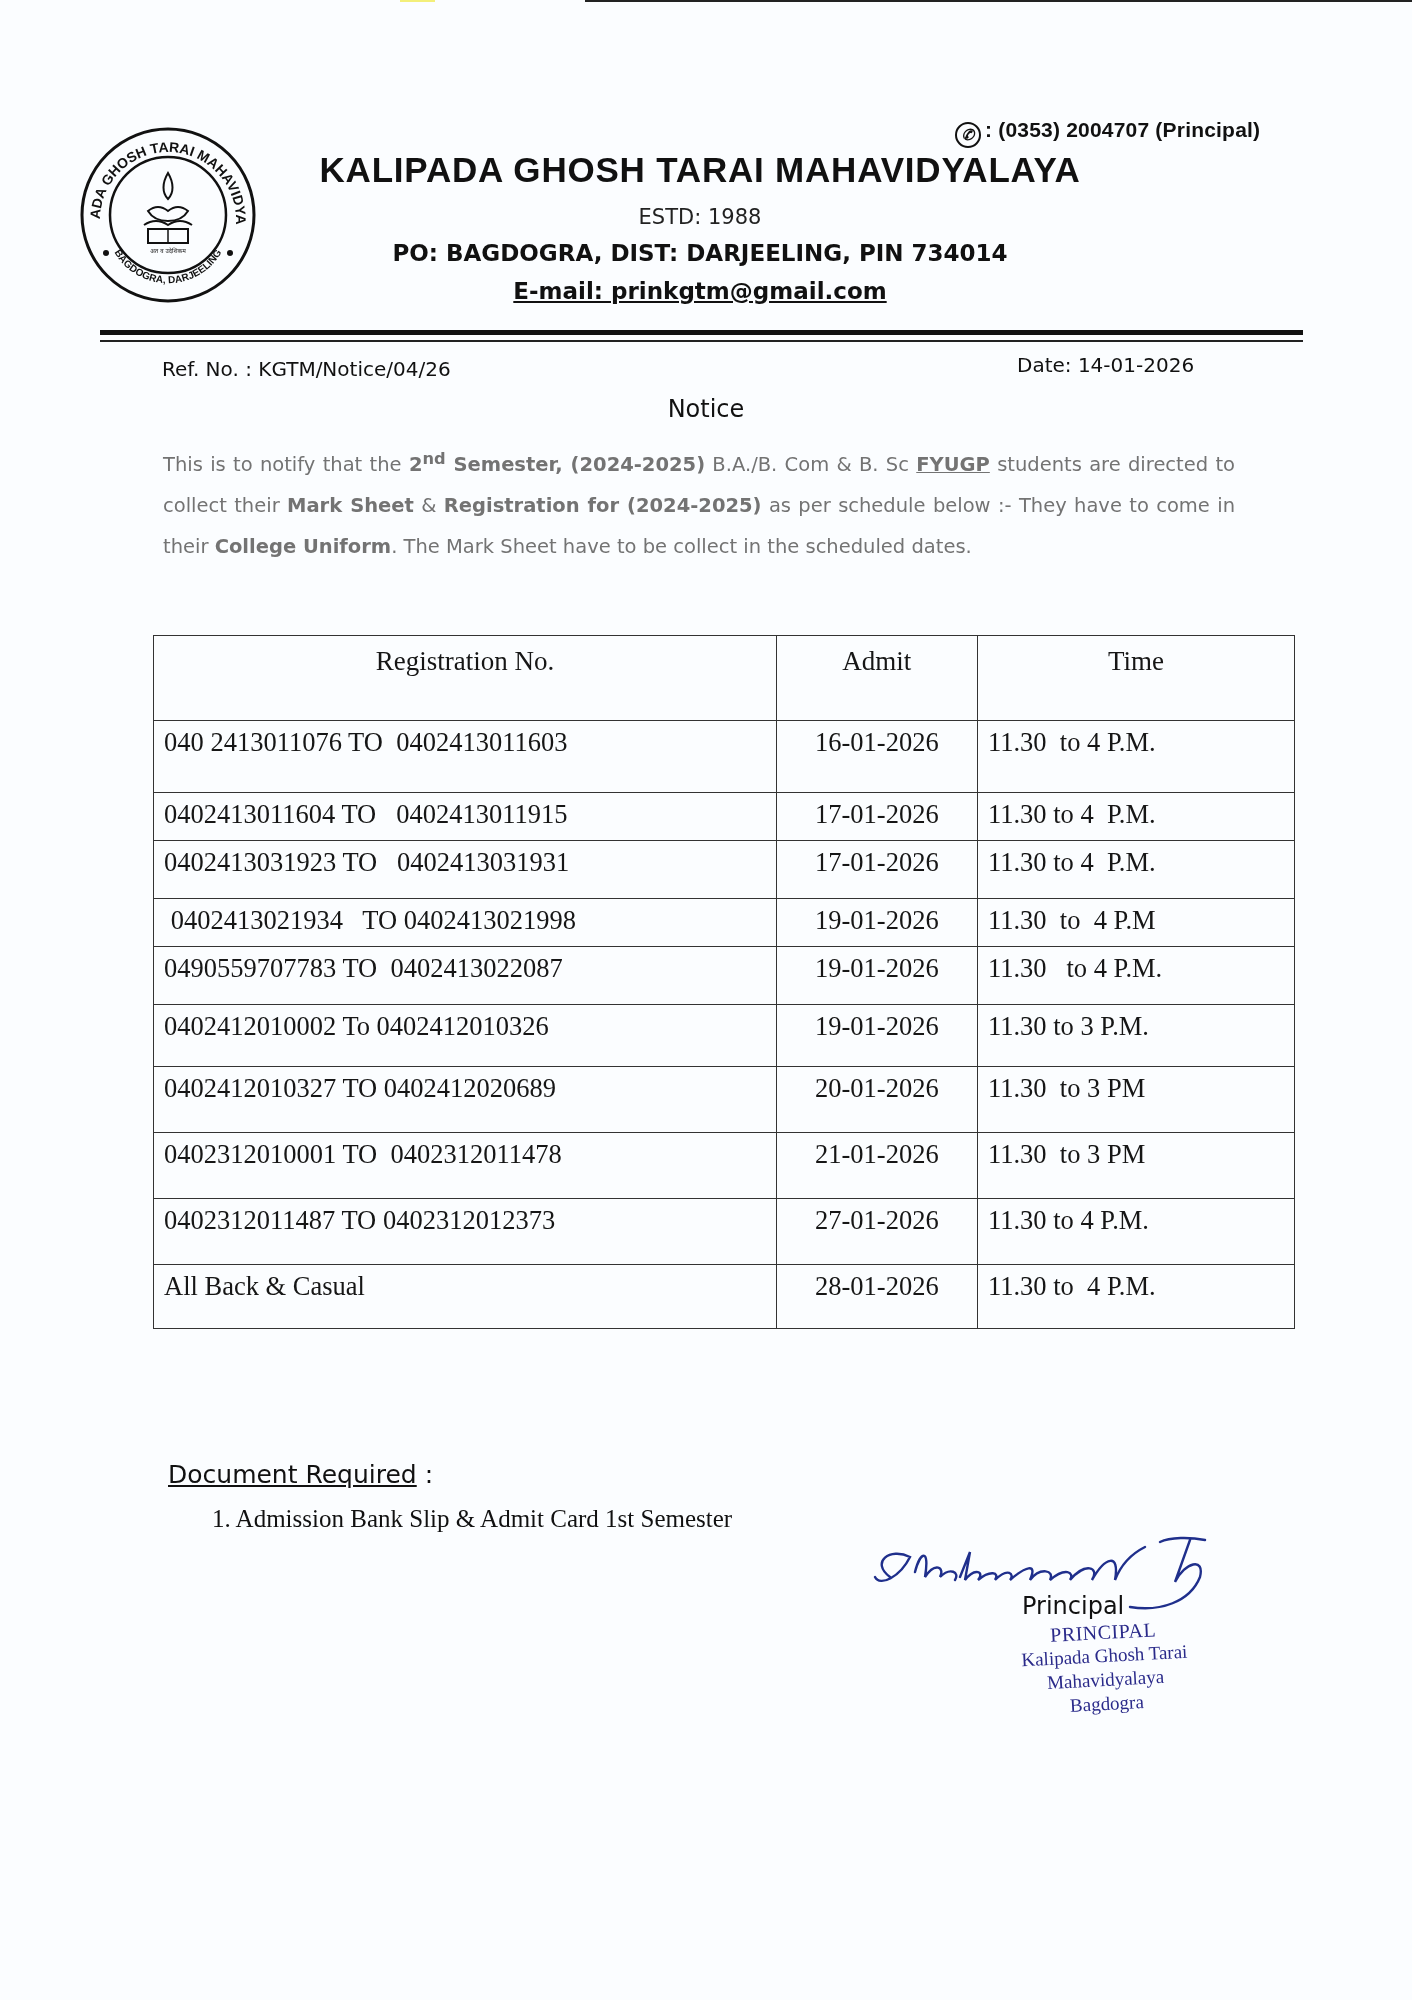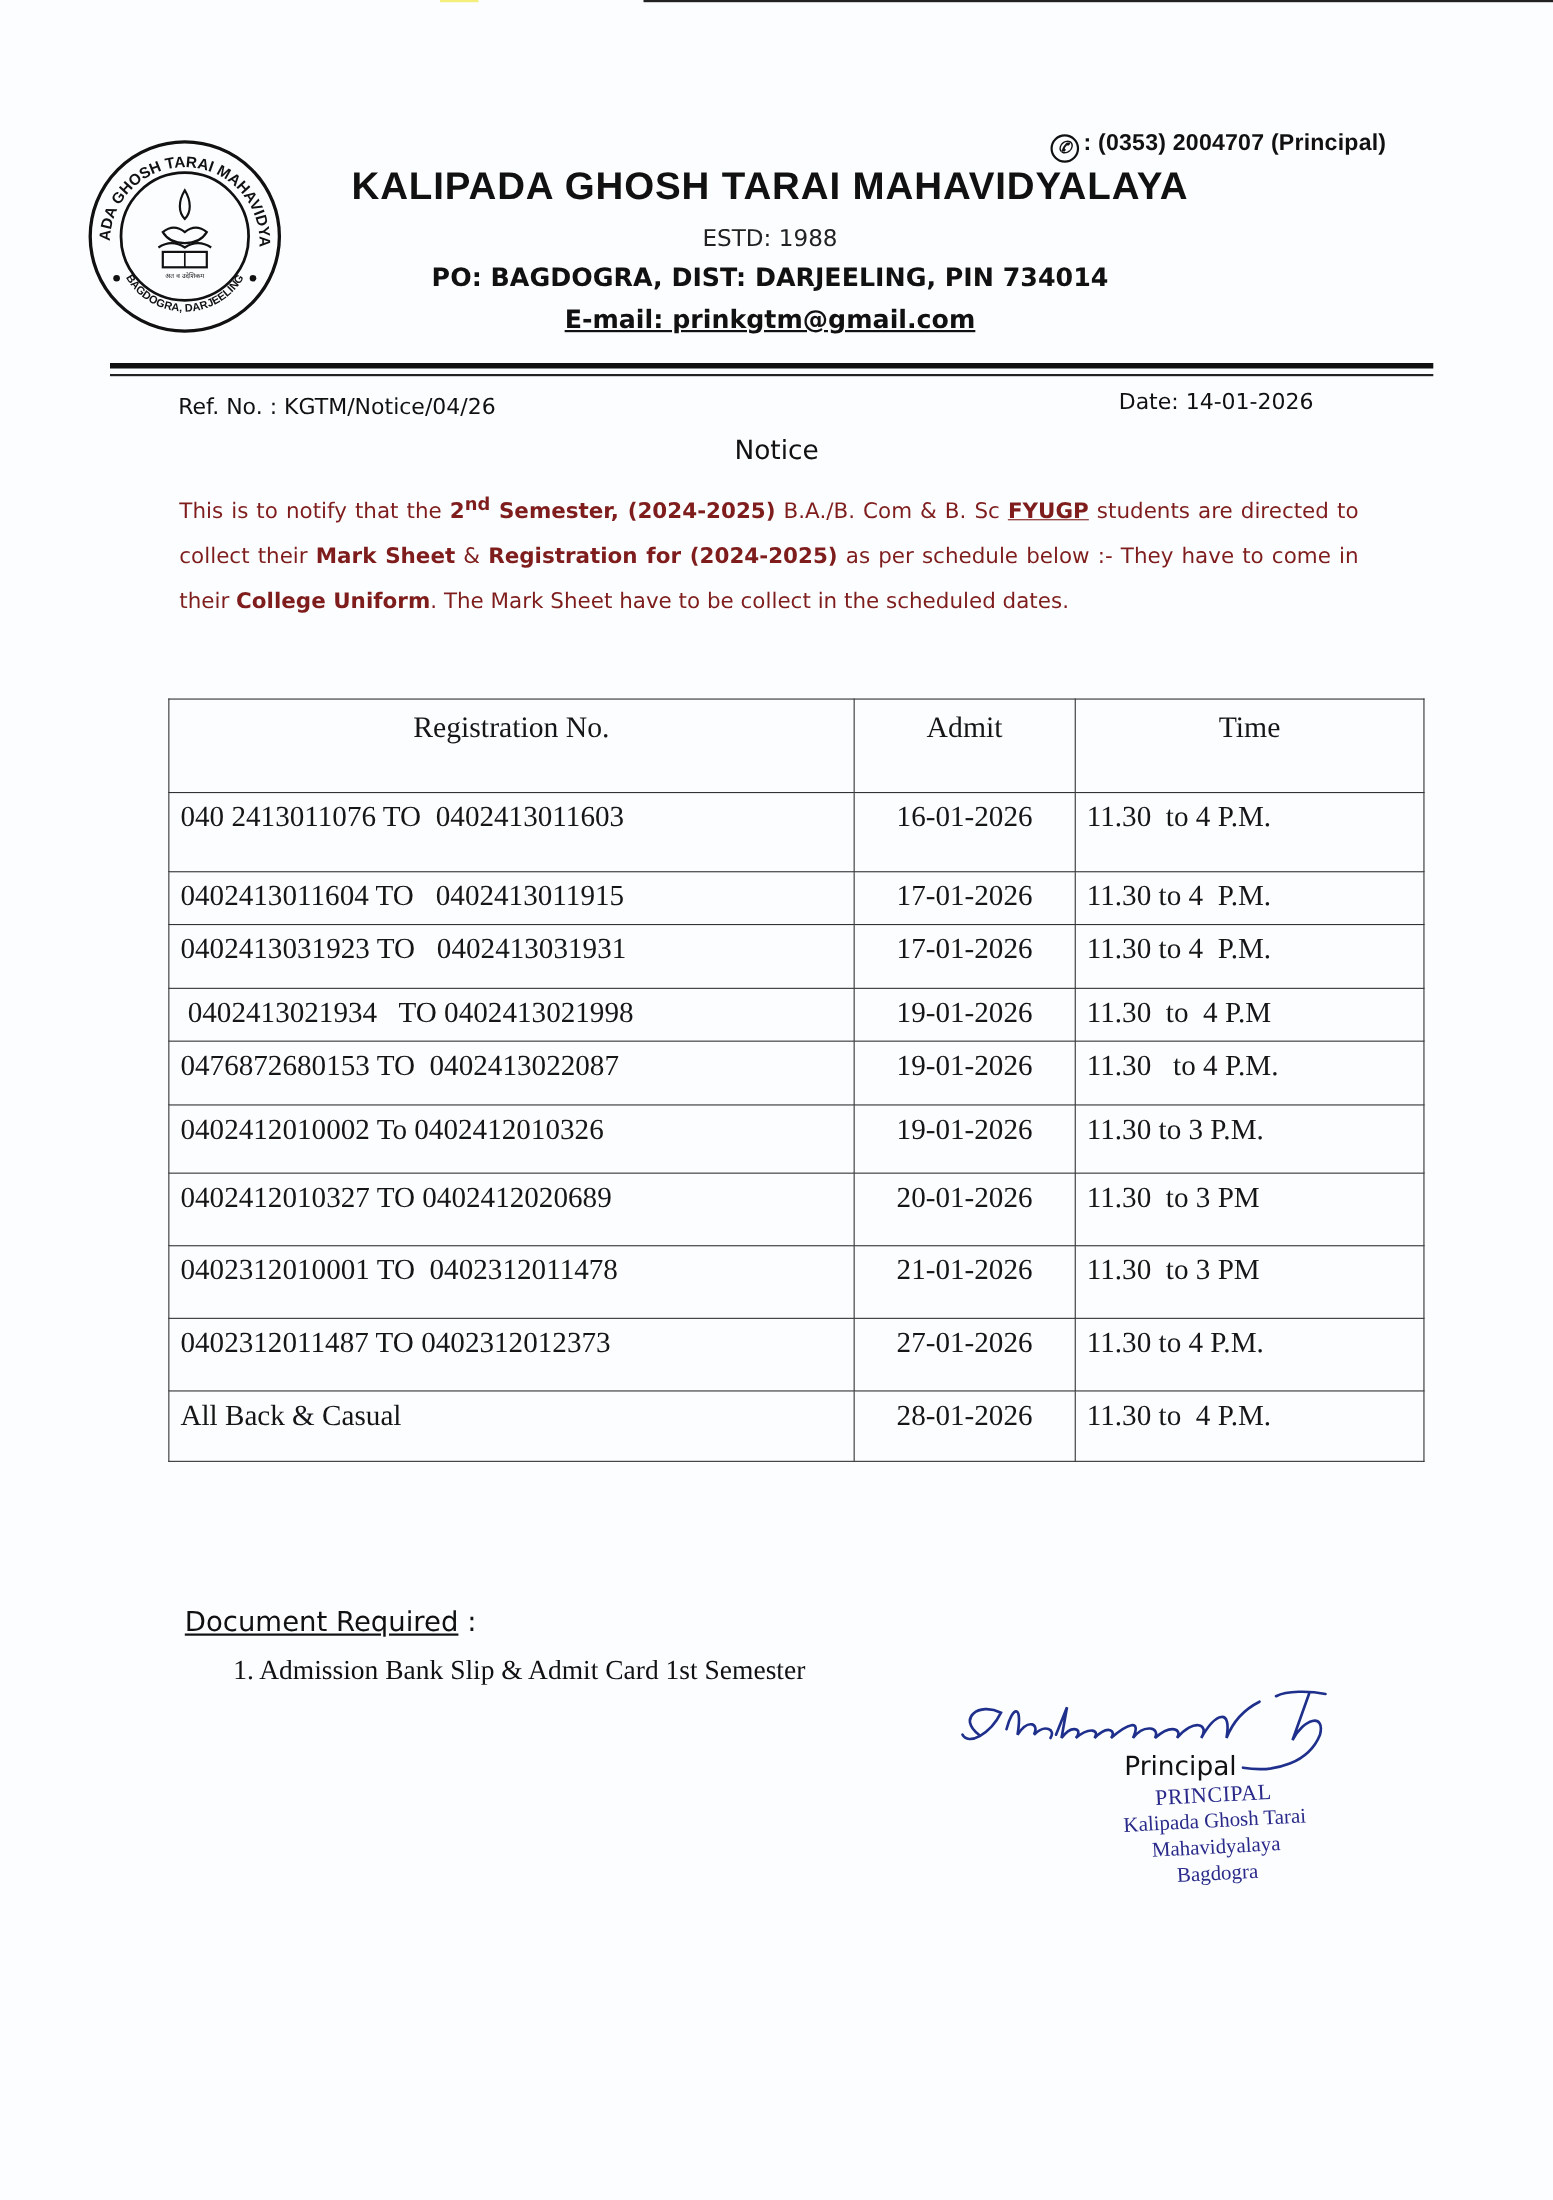--- a/index.html
+++ b/index.html
@@ -19,21 +19,21 @@
   .addr { left: 270px; top: 240px; width: 860px; text-align: center; font-family: "DejaVu Sans", sans-serif; font-size: 23px; font-weight: bold; }
   .email { left: 270px; top: 278px; width: 860px; text-align: center; font-family: "DejaVu Sans", sans-serif; font-size: 23px; font-weight: bold; text-decoration: underline; }
 
   .rule1 { left: 100px; top: 330px; width: 1203px; height: 5px; background: #111; }
   .rule2 { left: 100px; top: 340px; width: 1203px; height: 2px; background: #222; }
 
   .ref { left: 162px; top: 357px; font-family: "DejaVu Sans", sans-serif; font-size: 20px; }
   .date { left: 1017px; top: 353px; font-family: "DejaVu Sans", sans-serif; font-size: 20px; }
   .notice-title { left: 0; width: 1412px; top: 395px; text-align: center; font-family: "DejaVu Sans", sans-serif; font-size: 24px; }
 
-  .body-text { left: 163px; top: 437px; width: 1072px; font-family: "DejaVu Sans", sans-serif; font-size: 19.5px; line-height: 41px; text-align: justify; color: #7f1d1d; }
+  .body-text { left: 163px; top: 437px; width: 1072px; font-family: "DejaVu Sans", sans-serif; font-size: 19.5px; line-height: 41px; text-align: justify; color: #737373; }
   .body-text b { font-weight: bold; }
   .body-text u { text-decoration: underline; }
 
   table.schedule { position: absolute; left: 153px; top: 635px; width: 1142px; border-collapse: collapse;
                    font-family: Liberation Serif, serif; }
   table.schedule td, table.schedule th { border: 1.6px solid #333; padding: 0 10px; font-weight: normal; color: #161616; }
   table.schedule th { font-size: 27px; height: 74px; vertical-align: top; padding-top: 10px; }
   table.schedule td { font-size: 26.5px; white-space: pre; vertical-align: top; padding-top: 6px; }
   .col-reg { width: 608px; }
   .col-date { width: 182px; text-align: center; }
@@ -119,21 +119,21 @@
         <td class="col-reg">0402413031923 TO   0402413031931</td>
         <td class="col-date">17-01-2026</td>
         <td class="col-time">11.30 to 4  P.M.</td>
       </tr>
       <tr style="height: 48px;">
         <td class="col-reg"> 0402413021934   TO 0402413021998</td>
         <td class="col-date">19-01-2026</td>
         <td class="col-time">11.30  to  4 P.M</td>
       </tr>
       <tr style="height: 58px;">
-        <td class="col-reg">0476872680153 TO  0402413022087</td>
+        <td class="col-reg">0490559707783 TO  0402413022087</td>
         <td class="col-date">19-01-2026</td>
         <td class="col-time">11.30   to 4 P.M.</td>
       </tr>
       <tr style="height: 62px;">
         <td class="col-reg">0402412010002 To 0402412010326</td>
         <td class="col-date">19-01-2026</td>
         <td class="col-time">11.30 to 3 P.M.</td>
       </tr>
       <tr style="height: 66px;">
         <td class="col-reg">0402412010327 TO 0402412020689</td>

